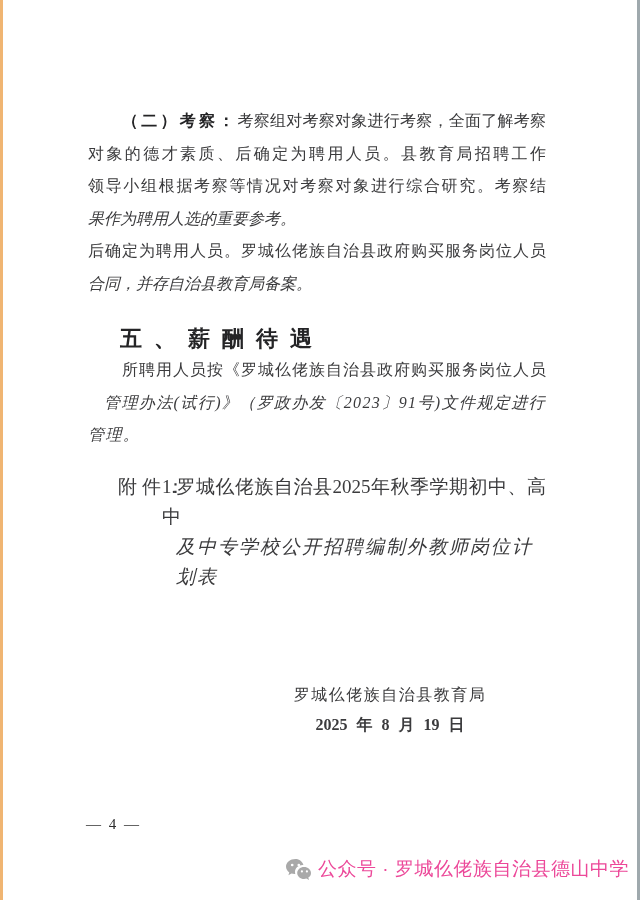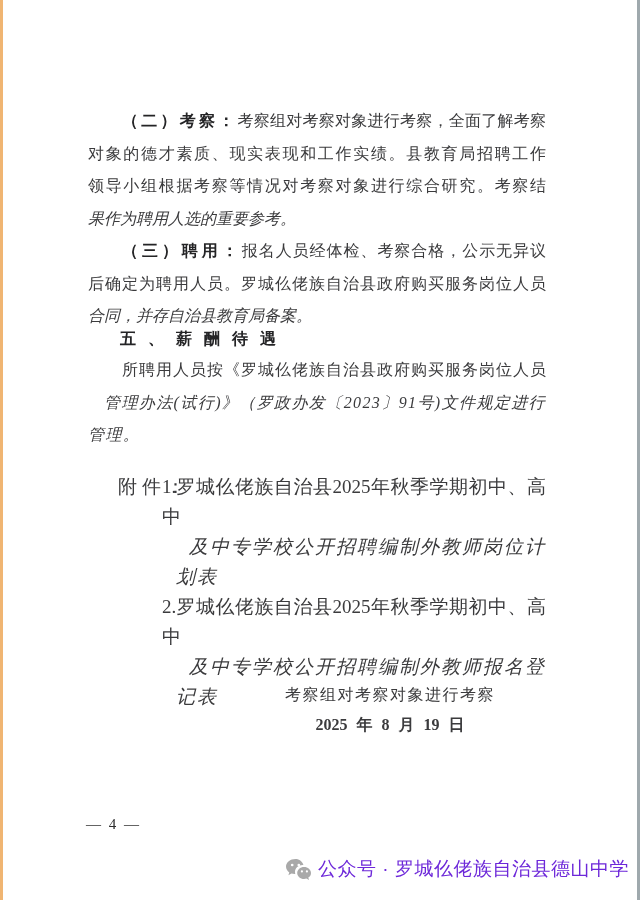--- a/index.html
+++ b/index.html
@@ -16,88 +16,83 @@
   .line { text-align:justify; text-align-last:justify; }
   .line.ll { text-align:left; text-align-last:left;font-style:italic; }
   .line.ind { text-indent:34px; }
   .line.loose { letter-spacing:1.4px;text-align:right; }
   .lead { font-weight:bold; color:#242426; letter-spacing:3px; }
 
   .p1 { top:105px; }
   .p2 { top:235px; }
   .heading {
     position:absolute; left:120px; top:324px; font-family:"Liberation Sans", sans-serif;
-    font-weight:bold; font-size:16px; letter-spacing:12px; color:#242426; line-height:30px;
+    font-weight:bold; font-size:22px; letter-spacing:12px; color:#242426; line-height:30px;
   }
   .p3 { top:354px; }
 
   
   .attach { position:absolute; left:118px; top:472px; width:428px; font-size:19px; line-height:30px; }
   .attach-label { position:absolute; left:0; top:0; letter-spacing:5px; }
   .attach-items { margin-left:44px; width:384px; }
   .attach-item .num { display:inline-block; width:14px; letter-spacing:0; }
-  .attach-item .cont { padding-left:14px; letter-spacing:2px;text-align:right; }
+  .attach-item .cont { padding-left:14px; letter-spacing:2px; }
 
   
   .signature { position:absolute; left:250px; top:680px; width:280px; text-align:center;
                font-size:16px; line-height:30px; }
   .signature .issuer { letter-spacing:1.5px; }
   .signature .date { word-spacing:5px;font-weight:bold; }
 
   
   .page-number { position:absolute; left:86px; top:816px; font-size:15px; color:#2c2c2c; letter-spacing:2px; }
 
   
   .footer { position:absolute; left:285px; top:856px; display:flex; align-items:center; gap:6px;
-            color:#6d28d9; font-family:"Liberation Sans", sans-serif; font-size:19px; letter-spacing:0.5px; }
+            color:#ec4899; font-family:"Liberation Sans", sans-serif; font-size:19px; letter-spacing:0.5px; }
   .footer .wx { display:inline-flex; align-items:center; }
 </style>
 </head>
 <body>
 
 <div class="page">
   <div class="edge left"></div>
   <div class="edge right"></div>
 
   <section class="para p1">
     <div class="line ind"><span class="lead">（二）考察：</span><span>考察组对考察对象进行考察，全面了解考察</span></div>
-    <div class="line">对象的德才素质、现实表现和工作实绩。县教育局招聘工作</div>
+    <div class="line">对象的德才素质、后确定为聘用人员。县教育局招聘工作</div>
     <div class="line">领导小组根据考察等情况对考察对象进行综合研究。考察结</div>
     <div class="line ll">果作为聘用人选的重要参考。</div>
   </section>
 
   <section class="para p2">
-    <div class="line ind"><span class="lead">（三）聘用：</span><span>报名人员经体检、考察合格，公示无异议</span></div>
     <div class="line">后确定为聘用人员。罗城仫佬族自治县政府购买服务岗位人员</div>
     <div class="line ll">合同，并存自治县教育局备案。</div>
   </section>
 
   <div class="heading">五、薪酬待遇</div>
 
   <section class="para p3">
     <div class="line ind">所聘用人员按《罗城仫佬族自治县政府购买服务岗位人员</div>
     <div class="line ll loose">管理办法(试行)》（罗政办发〔2023〕91号)文件规定进行管理。</div>
   </section>
 
   <section class="attach">
     <span class="attach-label">附件：</span>
     <div class="attach-items">
       <div class="attach-item">
         <div class="line"><span class="num">1.</span><span>罗城仫佬族自治县2025年秋季学期初中、高中</span></div>
         <div class="line ll cont">及中专学校公开招聘编制外教师岗位计划表</div>
       </div>
-      <div class="attach-item">
-        <div class="line"><span class="num">2.</span><span>罗城仫佬族自治县2025年秋季学期初中、高中</span></div>
-        <div class="line ll cont">及中专学校公开招聘编制外教师报名登记表</div>
-      </div>
     </div>
   </section>
 
   <section class="signature">
-    <div class="issuer">考察组对考察对象进行考察</div>
+    <div class="issuer">罗城仫佬族自治县教育局</div>
     <div class="date">2025 年 8 月 19 日</div>
   </section>
 
   <div class="page-number">— 4 —</div>
 
   <div class="footer">
     <span class="wx">
       <svg width="27" height="23" viewBox="0 0 27 23" aria-hidden="true">
         <path fill="#a9a9a9" d="M10.5 1C5.2 1 1 4.4 1 8.6c0 2.4 1.3 4.5 3.3 5.9l-.9 2.7 3.1-1.6c1 .3 2 .4 3 .4.3 0 .5 0 .8-.1-.2-.6-.3-1.2-.3-1.9 0-3.9 3.4-7 7.6-7 .3 0 .6 0 .8.1C17.6 3.7 14.4 1 10.5 1z"></path>
         <circle cx="7.2" cy="7" r="1.35" fill="#ffffff"></circle>

